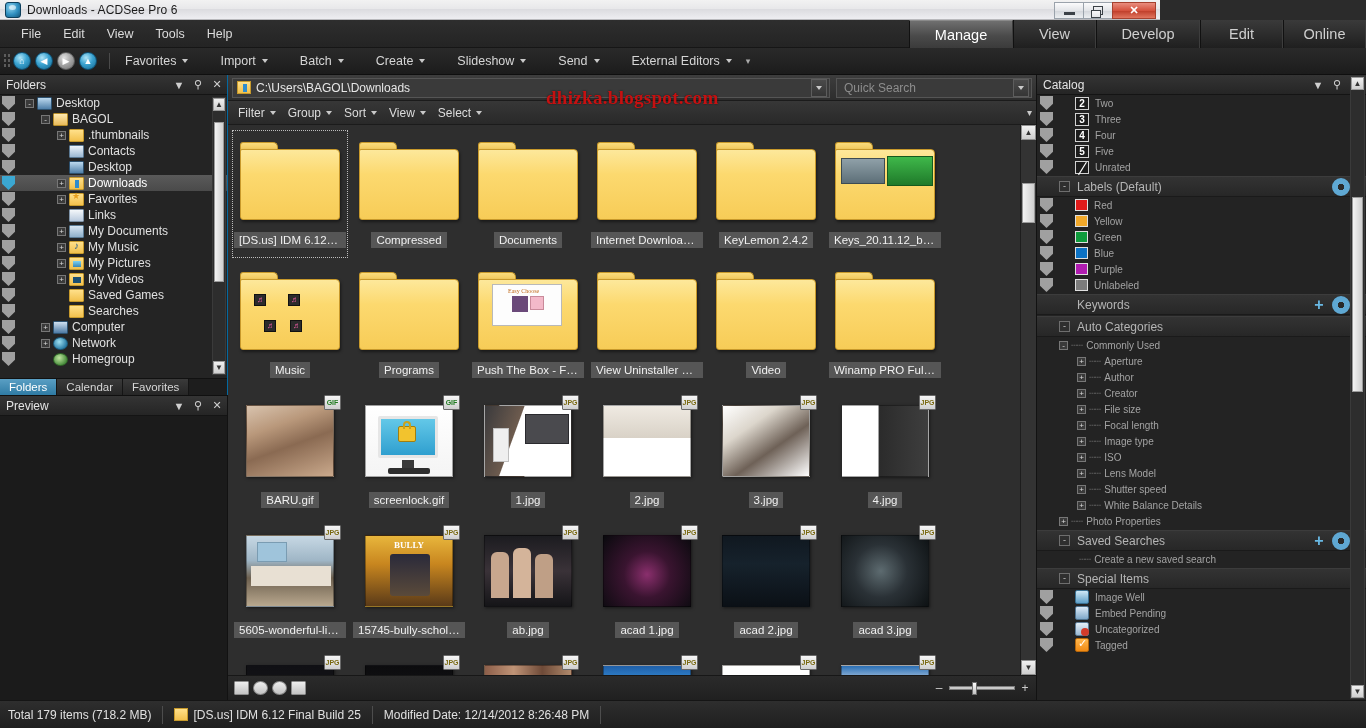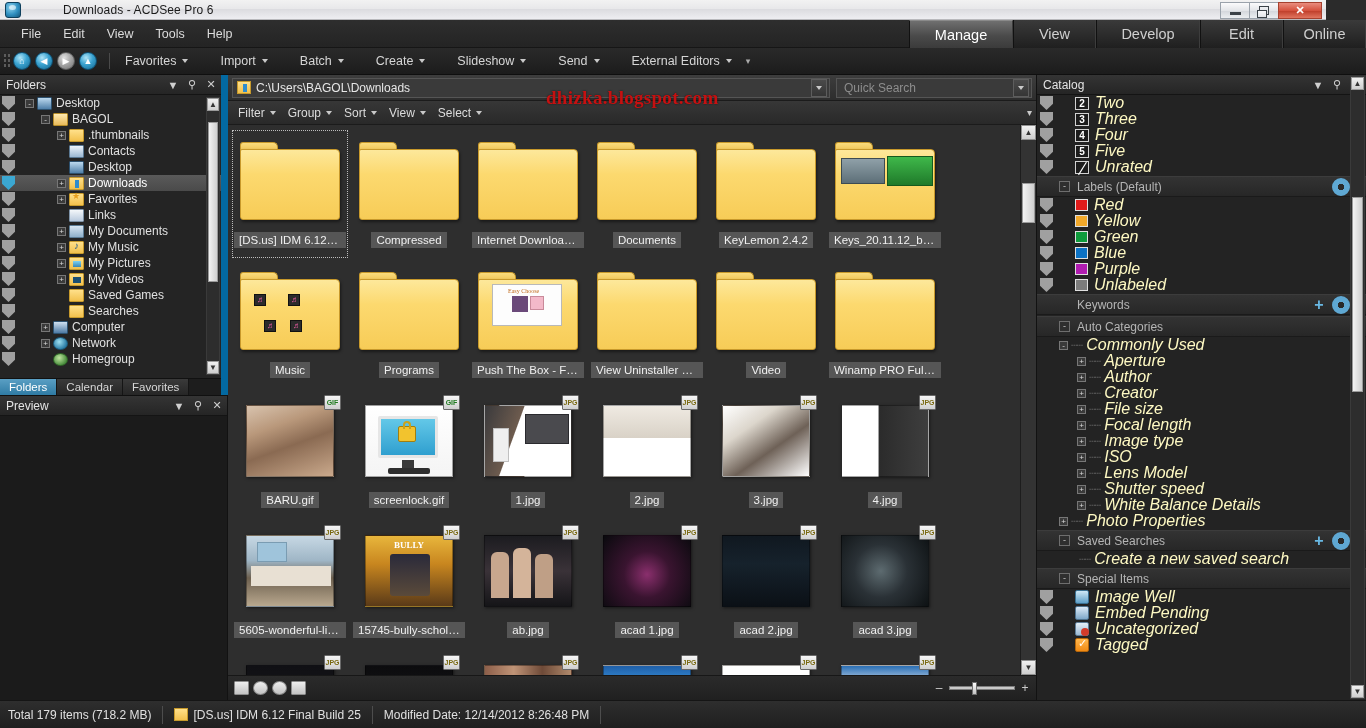--- a/index.html
+++ b/index.html
@@ -8,24 +8,24 @@
     font-family: "Liberation Sans", sans-serif;
     font-size: 12px;
     background: #2b2b2b;
     overflow: hidden;
     -webkit-font-smoothing: none;
   }
   .app { position: relative; width: 1366px; height: 728px; background: #2b2b2b; }
 
   
   .titlebar {
-    position: absolute; top:0; left:0; width:1326px; height:20px;
+    position: absolute; top:0; left:0; width:1160px; height:20px;
     background: linear-gradient(to bottom,#f2f2f2 0%, #e8e8ea 45%, #dcdce0 50%, #eeeef2 100%);
     border-bottom: 1px solid #b9b9bd;
-    display:flex; align-items:center;gap:36px;
+    display:flex; align-items:center;
   }
   .title-icon {
     width:16px;height:16px;margin-left:5px;margin-right:6px;
     background: radial-gradient(circle at 35% 32%, #8fd4ef 0%, #2f8fc0 55%, #14557a 100%);
     border-radius:3px; border:1px solid #0d3f5c; position:relative;
   }
   .title-icon::after{
     content:""; position:absolute; left:3px; top:2px; width:7px; height:5px;
     background:rgba(255,255,255,.6); border-radius:50%;
   }
@@ -99,21 +99,21 @@
   .tb-sep { width:1px;height:16px;background:#4a4a4a;margin:0 8px; }
   .tb-item {
     color:#d6d6d6; font-size:12.5px; padding:3px 7px; display:flex;align-items:center; gap:6px;
   }
   .caret { width:0;height:0;border-left:3.5px solid transparent;border-right:3.5px solid transparent;
     border-top:4px solid #c9c9c9; display:inline-block; }
 
   
   .folders-panel {
     position:absolute; left:0; top:75px; width:228px; height:320px;
-    background:#232323; border-right:7px solid #0369a1;
+    background:#232323; border-right:1px solid #0369a1;
   }
   .panel-head {
     height:20px; background: linear-gradient(to bottom,#343434,#252525);
     display:flex;align-items:center; padding:0 4px 0 6px; border-bottom:1px solid #141414;
   }
   .panel-head .ptitle { color:#e3e3e3; font-size:12px; flex:1; }
   .ph-btn { color:#cfcfcf; font-size:11px; margin-left:7px; width:12px; text-align:center; }
   .tree {
     position:absolute; top:20px; left:0; right:0; bottom:17px; overflow:hidden;
     background:#242424;
@@ -296,21 +296,21 @@
     background:#b6b6b6; clip-path: polygon(0 0,100% 0,100% 55%,50% 100%,0 55%); opacity:.85;}
   .c-spacer { width:20px; flex:none; }
   .num-ico {
     width:14px;height:13px; border:1px solid #d2d2d2; background:#1c1c1c; color:#fff;
     font-size:10px; line-height:11px; text-align:center; flex:none; margin-right:6px; font-weight:bold;
   }
   .slash-ico { width:14px;height:13px; border:1px solid #d2d2d2; background:#1c1c1c; flex:none;
     margin-right:6px; position:relative; }
   .slash-ico::after{content:"";position:absolute;left:6px;top:-1px;width:1px;height:15px;background:#fff;transform:rotate(32deg);}
   .swatch { width:13px;height:12px;flex:none;margin-right:6px;border:1px solid #e0e0e0; }
-  .clabel { color:#fef9c3; font-size:16px;font-style:italic; }
+  .clabel { color:#a3a3a3; font-size:10px; }
   .section {
     height:21px; background: linear-gradient(to bottom,#333333,#272727);
     display:flex;align-items:center; border-top:1px solid #3c3c3c; border-bottom:1px solid #1a1a1a;
     margin-top:1px;
   }
   .sec-exp {
     width:11px;height:11px;border:1px solid #6e6e6e; background:#2f2f2f; color:#c5c5c5;
     font-size:9px;line-height:9px;text-align:center; margin-left:22px; margin-right:7px; flex:none;
   }
   .sec-title { color:#b5b5b5; font-size:12px; flex:1; }
@@ -650,30 +650,30 @@
               </div>
               <div class="cap">Compressed</div>
             </div>
             <div class="cell">
               <div class="thumb">
                 <div class="folder-ico">
                   <div class="tab"></div>
                   <div class="body"></div>
                 </div>
               </div>
-              <div class="cap">Internet Download ...</div>
+              <div class="cap">Documents</div>
             </div>
             <div class="cell">
               <div class="thumb">
                 <div class="folder-ico">
                   <div class="tab"></div>
                   <div class="body"></div>
                 </div>
               </div>
-              <div class="cap">Documents</div>
+              <div class="cap">Internet Download ...</div>
             </div>
             <div class="cell">
               <div class="thumb">
                 <div class="folder-ico">
                   <div class="tab"></div>
                   <div class="body"></div>
                 </div>
               </div>
               <div class="cap">KeyLemon 2.4.2</div>
             </div>

